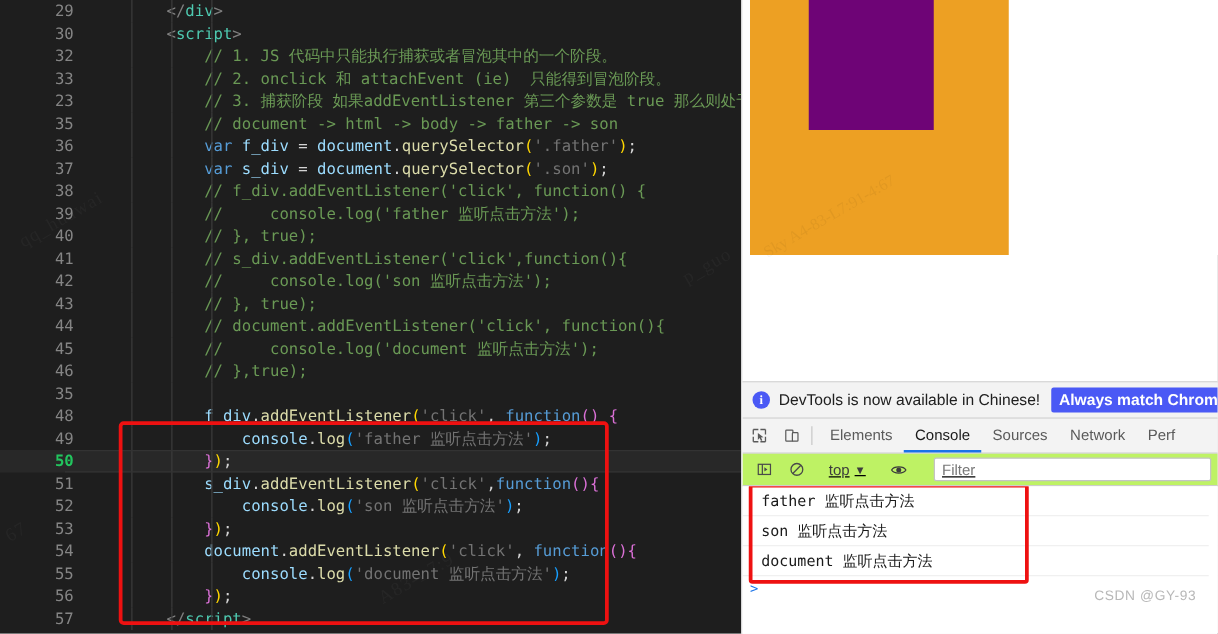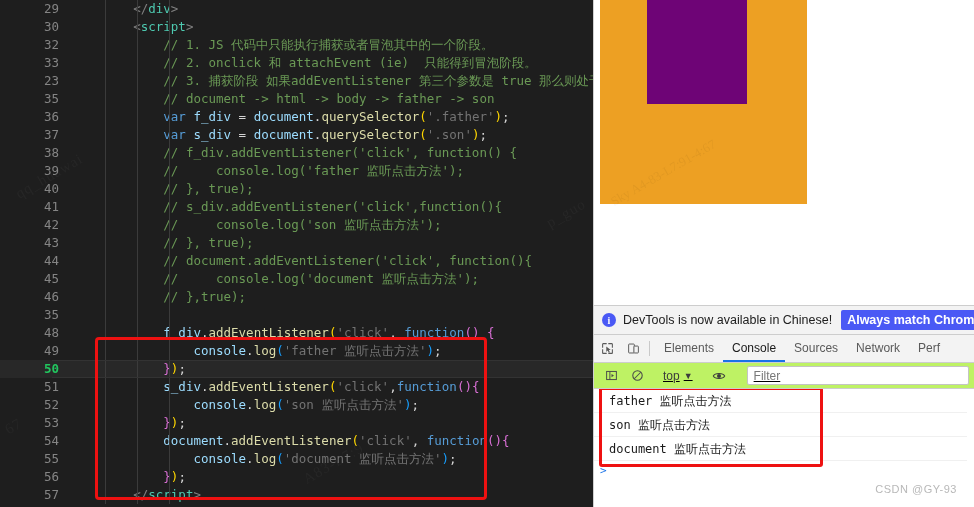--- a/index.html
+++ b/index.html
@@ -223,21 +223,21 @@
   }
   #console-highlight-box {
     position:absolute;
     left:5px; top:-2px; width:224px; height:80px;
     border:3px solid #ee1111;
     border-radius:3px;
     pointer-events:none;
   }
   #csdn-watermark {
     position:absolute;
-    right:18px; bottom:12px;
+    right:18px; bottom:24px;
     font-size:11px;
     color:#b8b8b8;
     letter-spacing:0.5px;
     user-select:none;
     font-family:"Liberation Sans", sans-serif;
   }
   #dt-scroll-corner {
     position:absolute; right:0; top:0; width:8px; bottom:0;
     background:#ffffff;
   }

